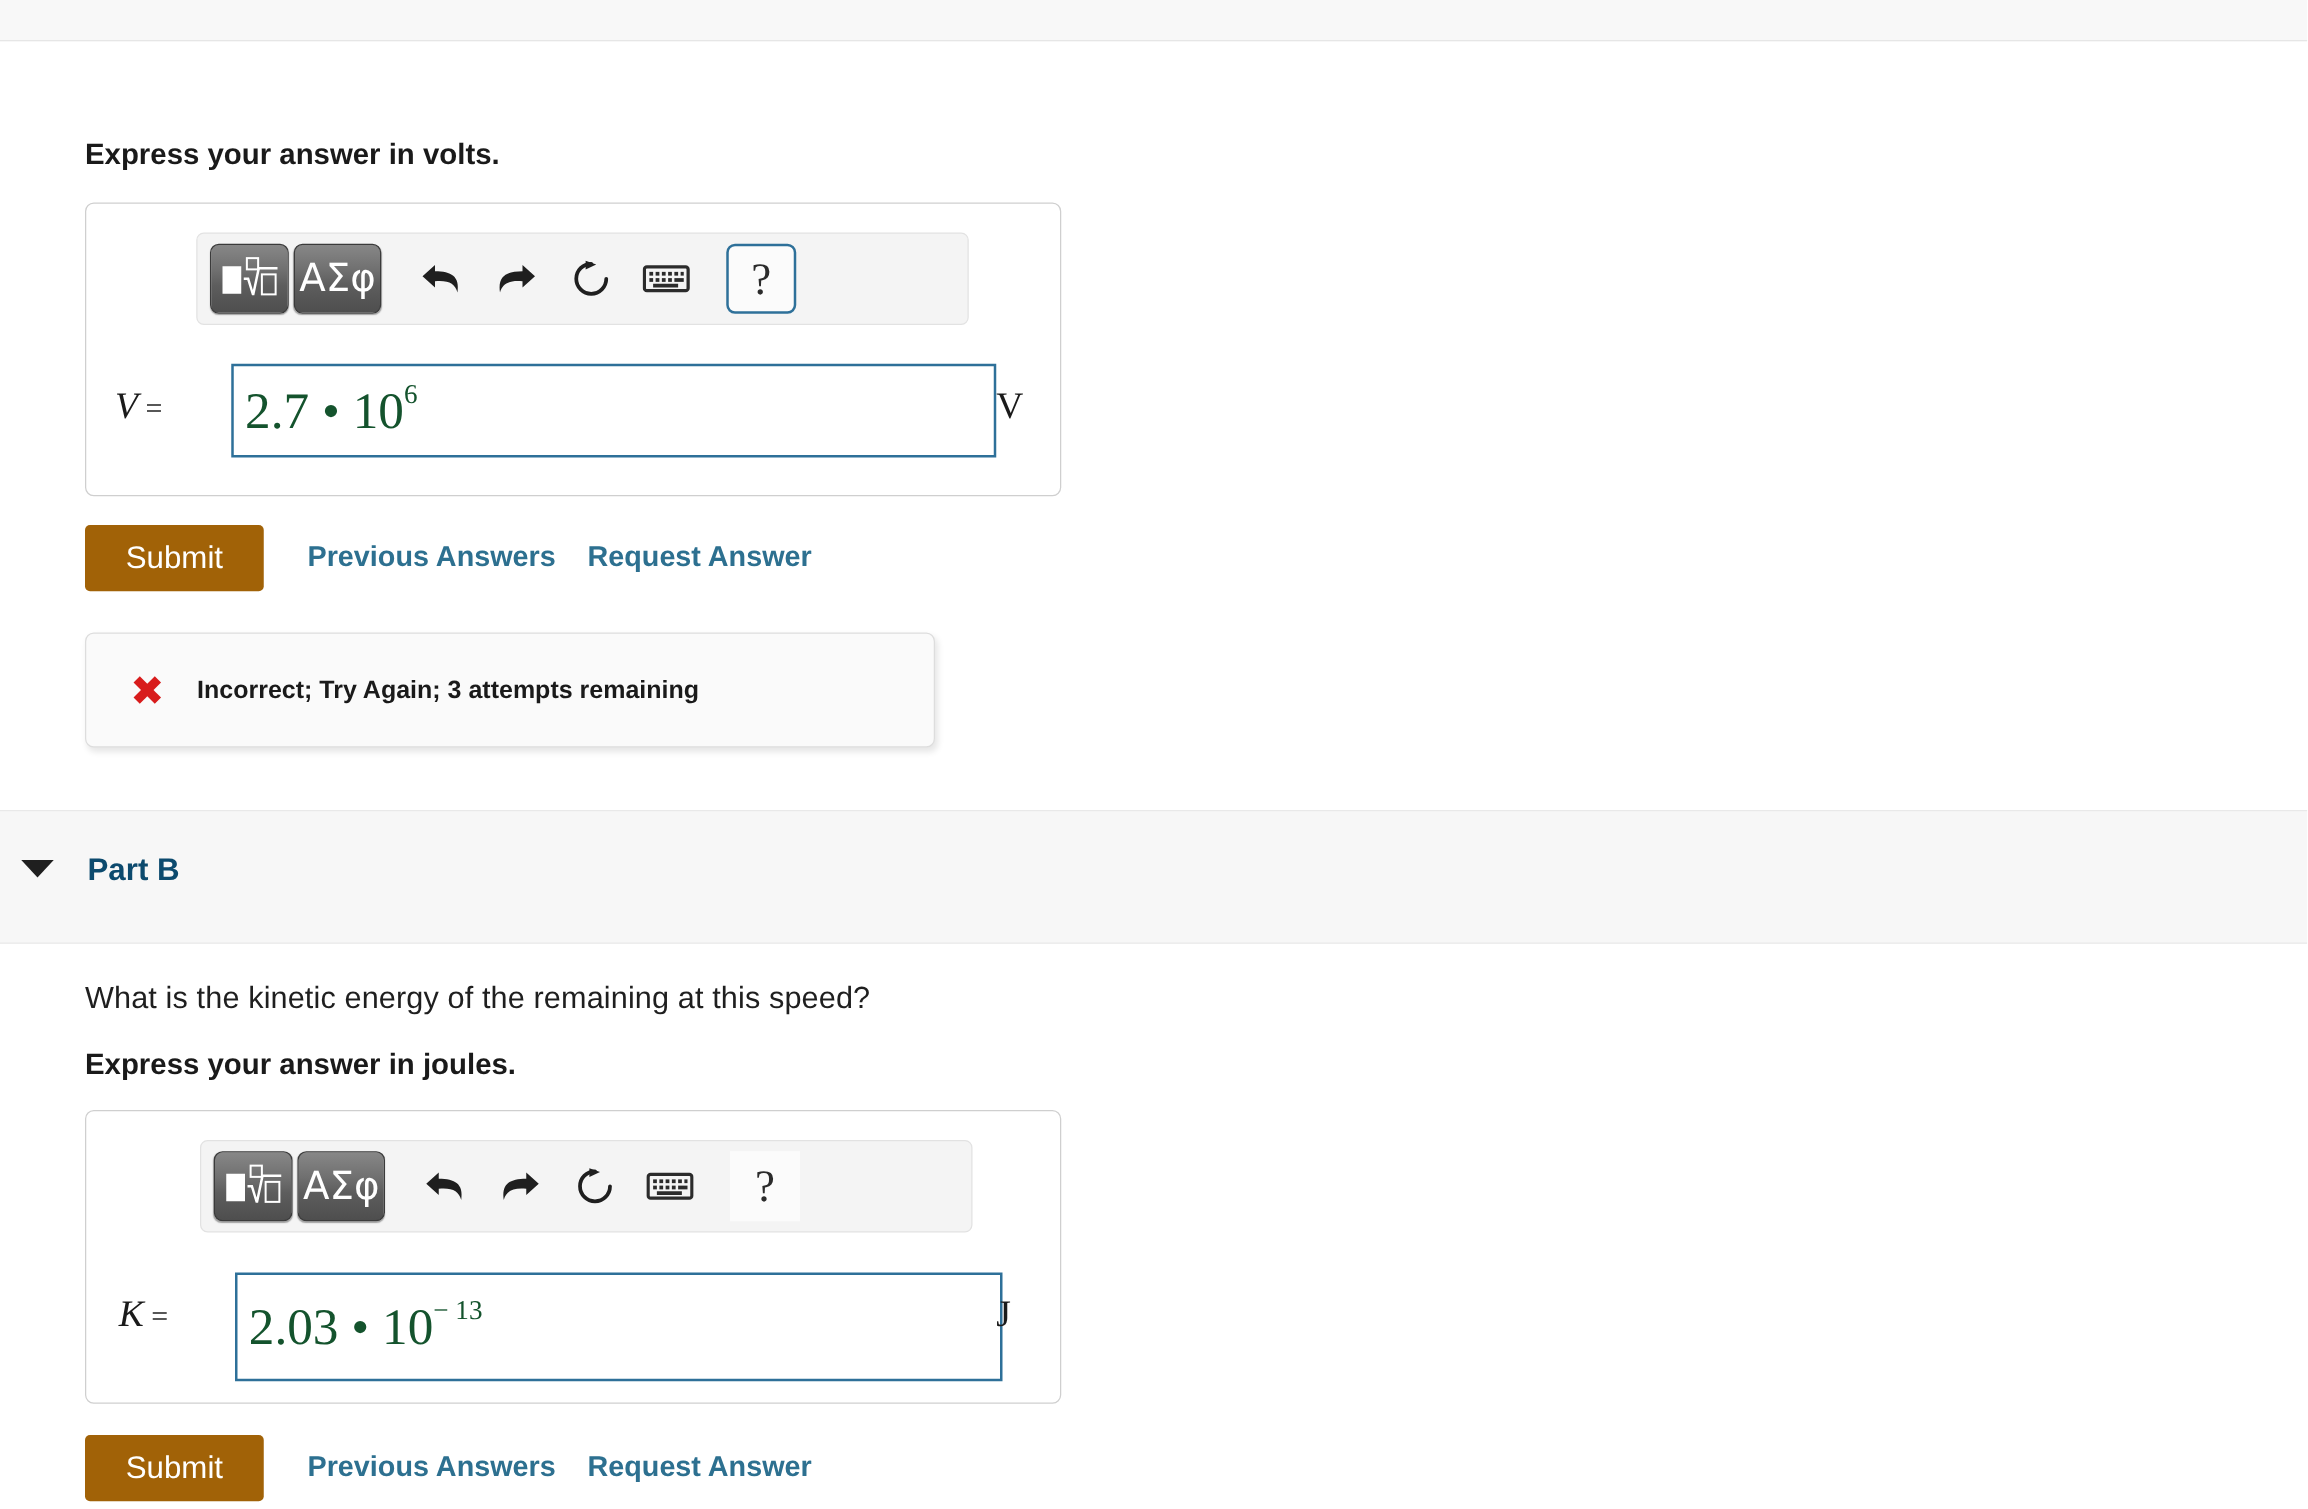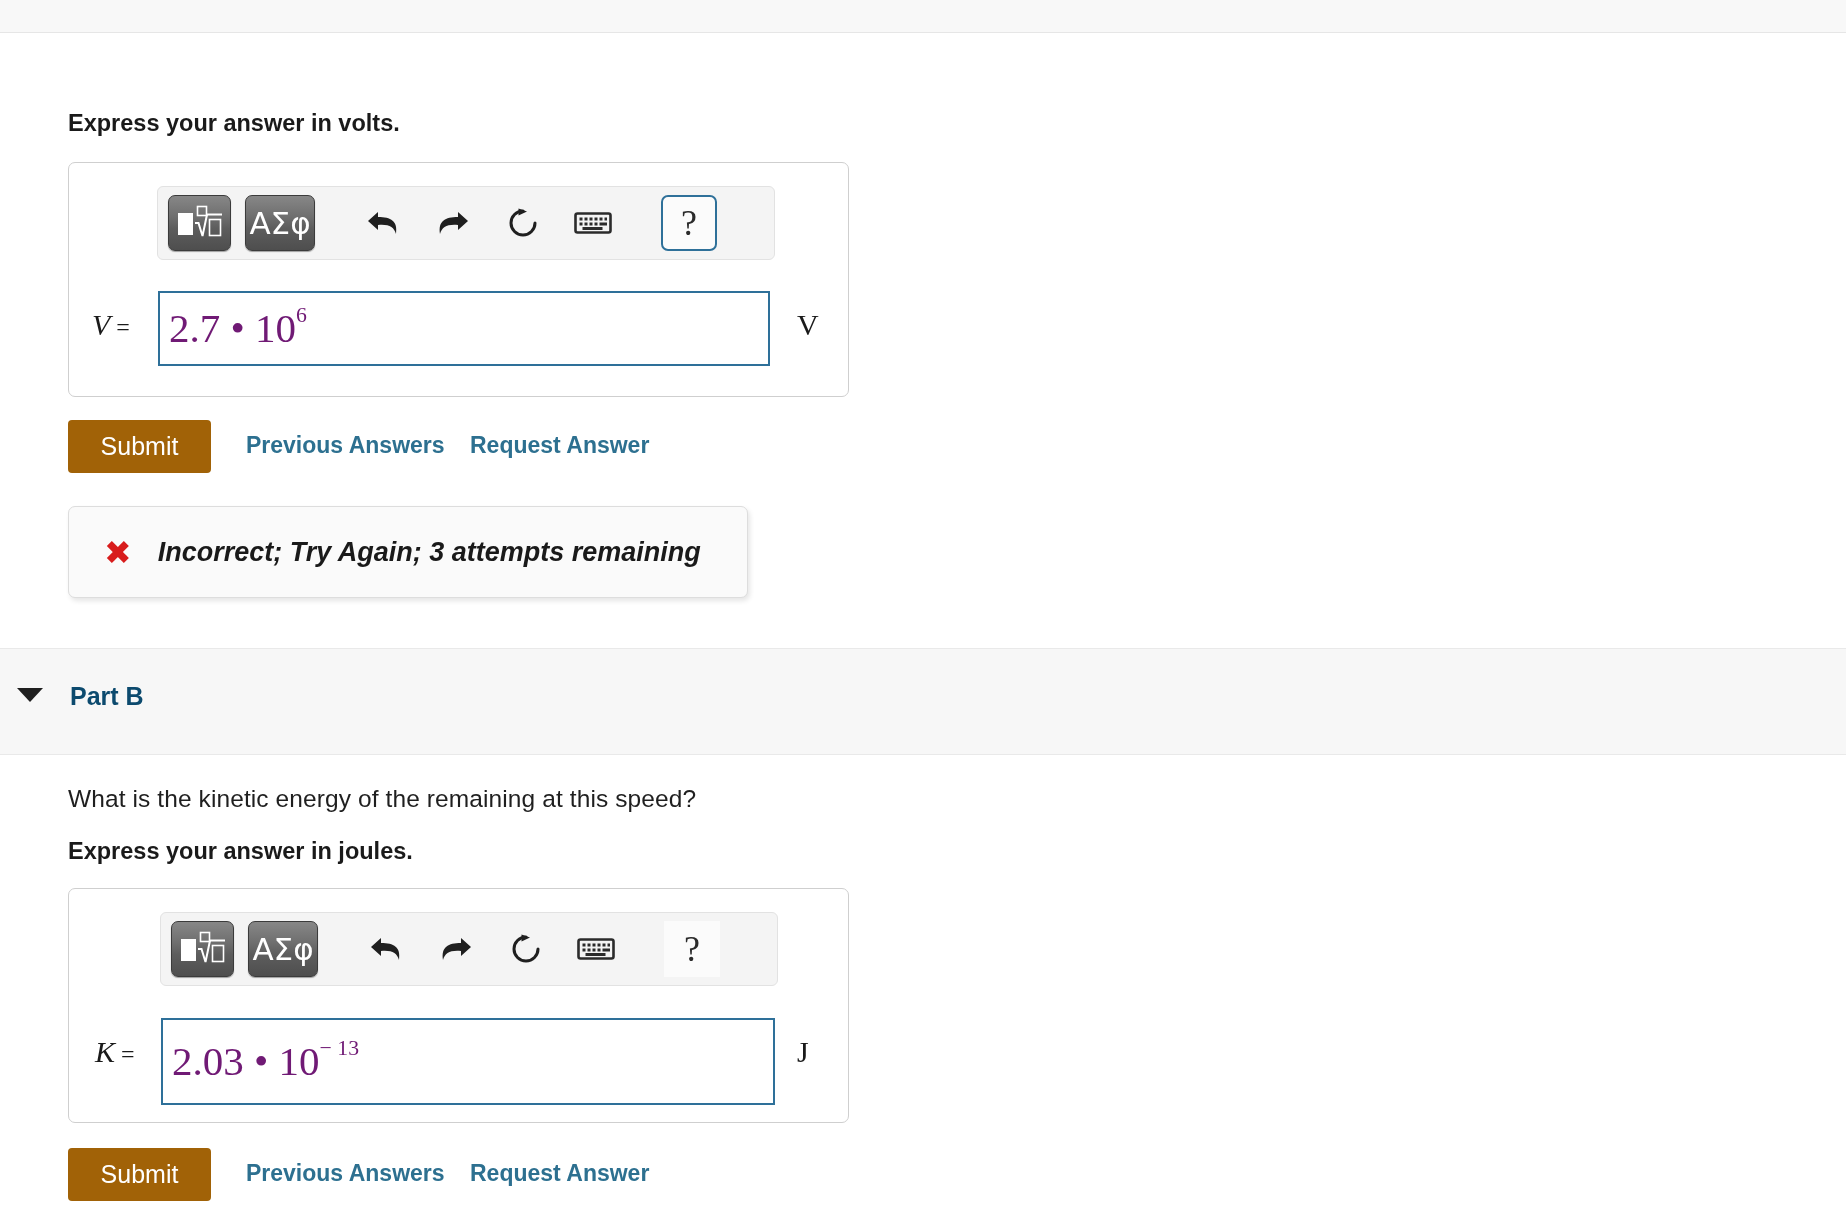--- a/index.html
+++ b/index.html
@@ -36,21 +36,21 @@
   }
 
   
   .mathbar {
     position: absolute;
     background: #f4f4f4;
     border: 1px solid #e2e2e2;
     border-radius: 6px;
     display: flex; align-items: center;
     padding: 0 10px;
-    gap: 14px;
+    gap: 4px;
   }
   .mb-btn {
     width: 63px; height: 56px;
     border-radius: 7px;
     border: 1px solid #3b3b3b;
     background: linear-gradient(180deg,#878787 0%, #6f6f6f 38%, #5d5d5d 60%, #4e4e4e 100%);
     display: flex; align-items: center; justify-content: center;
     box-shadow: 0 1px 1px rgba(0,0,0,.35);
     cursor: pointer;
     flex: 0 0 auto;
@@ -86,25 +86,26 @@
     font-family: "Liberation Serif", serif;
     font-style: italic; font-size: 30px; color: #1a1a1a;
     position: absolute;
   }
   .var-label .eq { font-style: normal; font-size: 24px; }
   .answer-input {
     position: absolute;
     border: 2px solid #2e7099;
     background: #ffffff;
     font-family: "Liberation Serif", serif;
-    font-size: 41px; color: #701a75;
+    font-size: 41px; color: #14532d;
     display: flex; align-items: center;
     padding-left: 9px;
     line-height: 1;
     cursor: text;
+    margin-left: 27px;
   }
   .answer-input .expr { display: inline-flex; align-items: flex-start; white-space: nowrap; }
   .answer-input sup { font-size: 0.53em; line-height: 1; position: relative; top: -0.12em; }
   .unit {
     position: absolute;
     font-family: "Liberation Serif", serif;
     font-size: 30px; color: #1a1a1a;
   }
 
   
@@ -135,21 +136,21 @@
     box-shadow: 2px 3px 5px rgba(0,0,0,.10);
     display: flex; align-items: center;
     padding-left: 35px;
     gap: 26px;
   }
   .feedback .xmark {
     color: #d81c1c; font-size: 33px; font-weight: bold; line-height: 1;
     font-family: "DejaVu Sans", sans-serif;
   }
   .feedback .msg {
-    font-size: 27px; font-weight: bold; color: #1a1a1a; font-style: italic;
+    font-size: 20px; font-weight: bold; color: #1a1a1a;
   }
 
   
   .part-band {
     position: absolute; left: 0; width: 1846px;
     background: #f7f7f7;
     border-top: 1px solid #e9e9e9; border-bottom: 1px solid #e9e9e9;
   }
   .part-caret {
     position: absolute;

